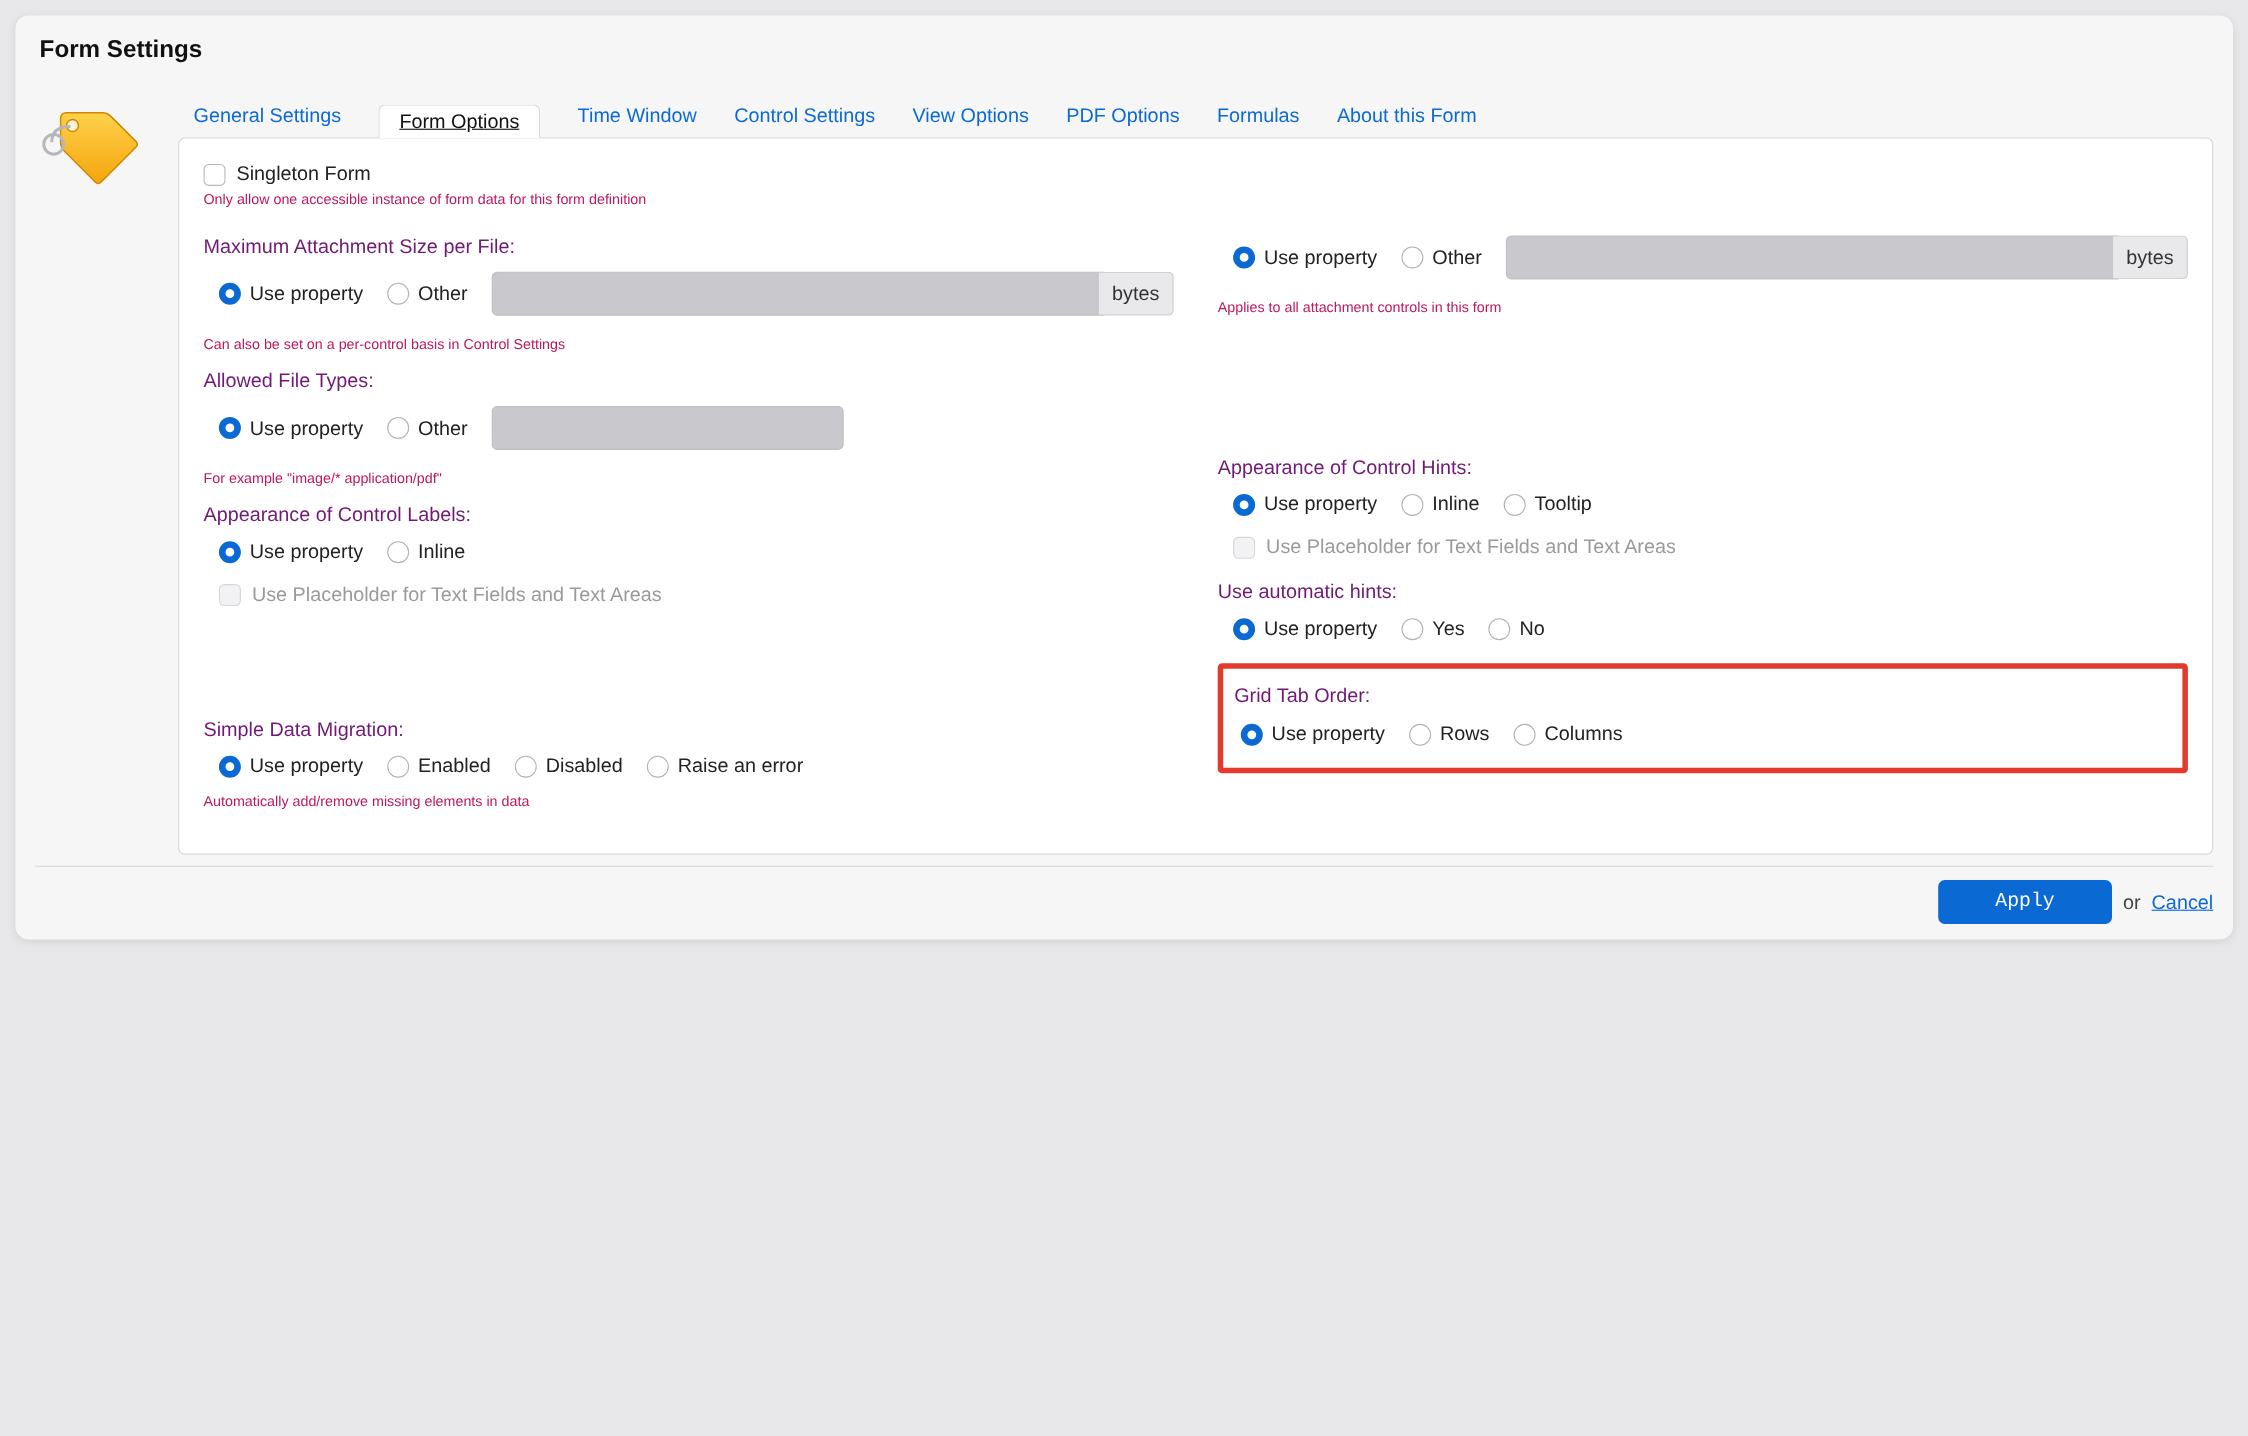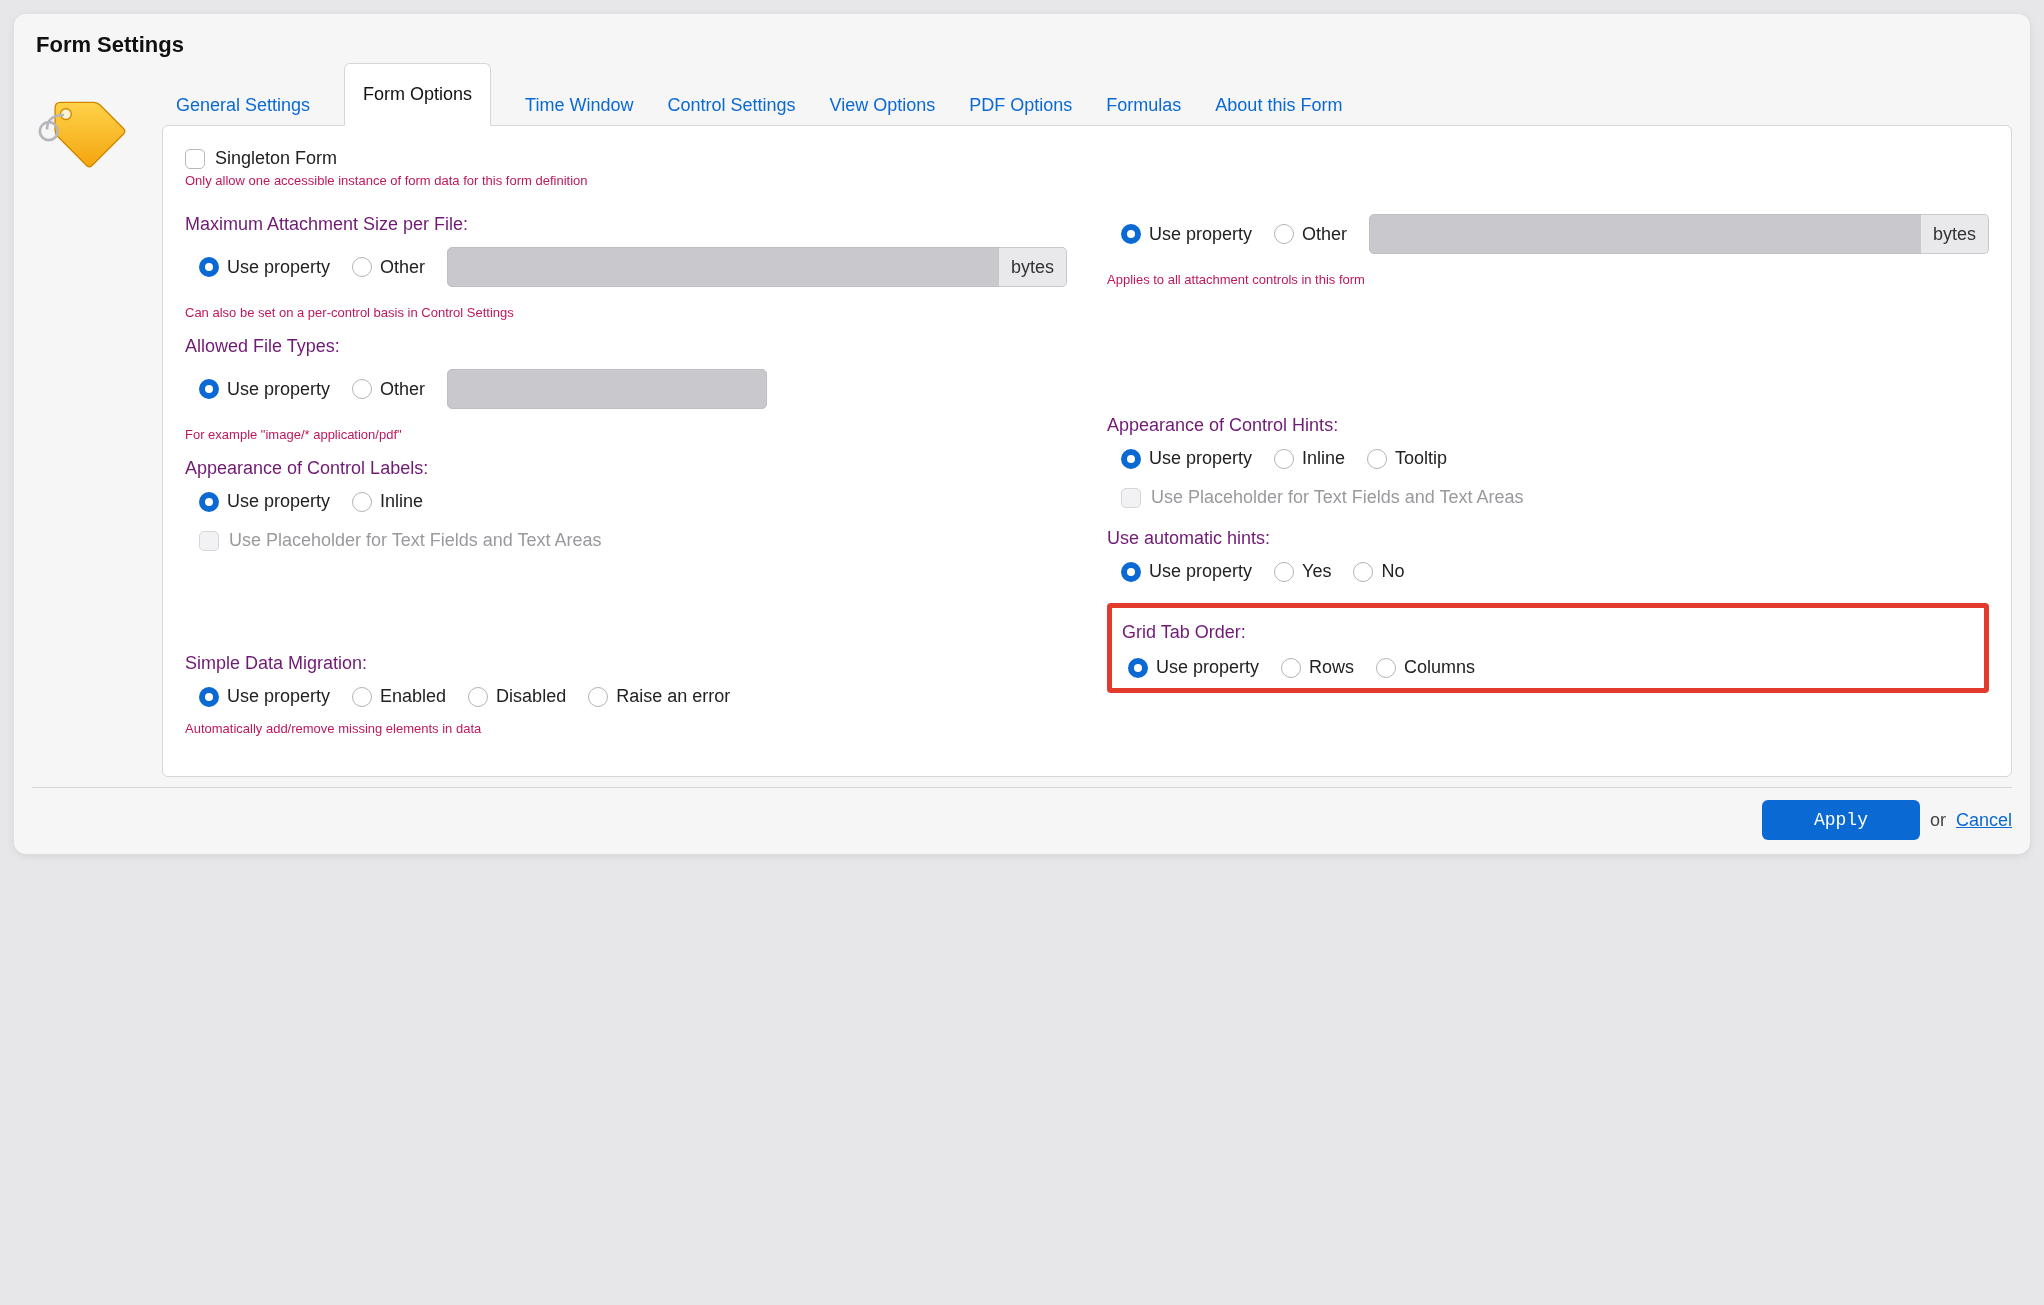--- a/index.html
+++ b/index.html
@@ -46,21 +46,22 @@
     padding:10px 0;
     cursor:pointer;
     white-space:nowrap;
   }
   .tab.active {
     color:#111;
     background:#fff;
     border:1px solid #d7d7d9;
     border-bottom:1px solid #fff;
     border-radius:6px 6px 0 0;
-    padding:20px 18px;
+    padding:4px 18px;
+    text-decoration:underline;
   }
   .tab-pane {
     background:#fff;
     border:1px solid #d7d7d9;
     border-radius:6px;
     padding:22px 22px 26px 22px;
     min-height:640px;
   }
   .two-col { display:flex; gap:40px; }
   .col { flex:1; min-width:0; }
@@ -92,21 +93,21 @@
     height:40px; padding:0 12px; background:#e9e9ec; border:1px solid #c9c9cd; border-left:none;
     border-radius:0 5px 5px 0; font-size:18px; display:flex; align-items:center; color:#333;
     margin-left:-5px;
   }
   .input-combo { display:flex; align-items:center; flex:1; min-width:200px; }
   .input-combo .text-input { border-radius:5px 0 0 5px; }
 
   .highlight-box {
     border:5px solid #e23b2e;
     border-radius:4px;
-    padding:14px 16px 10px 10px;
+    padding:14px 16px 20px 10px;
     margin-top:21px;
   }
 
   .footer {
     position:absolute;
     left:18px; right:18px; bottom:14px;
     border-top:1px solid #d8d8dc;
     padding-top:12px;
     display:flex;
     justify-content:flex-end;

